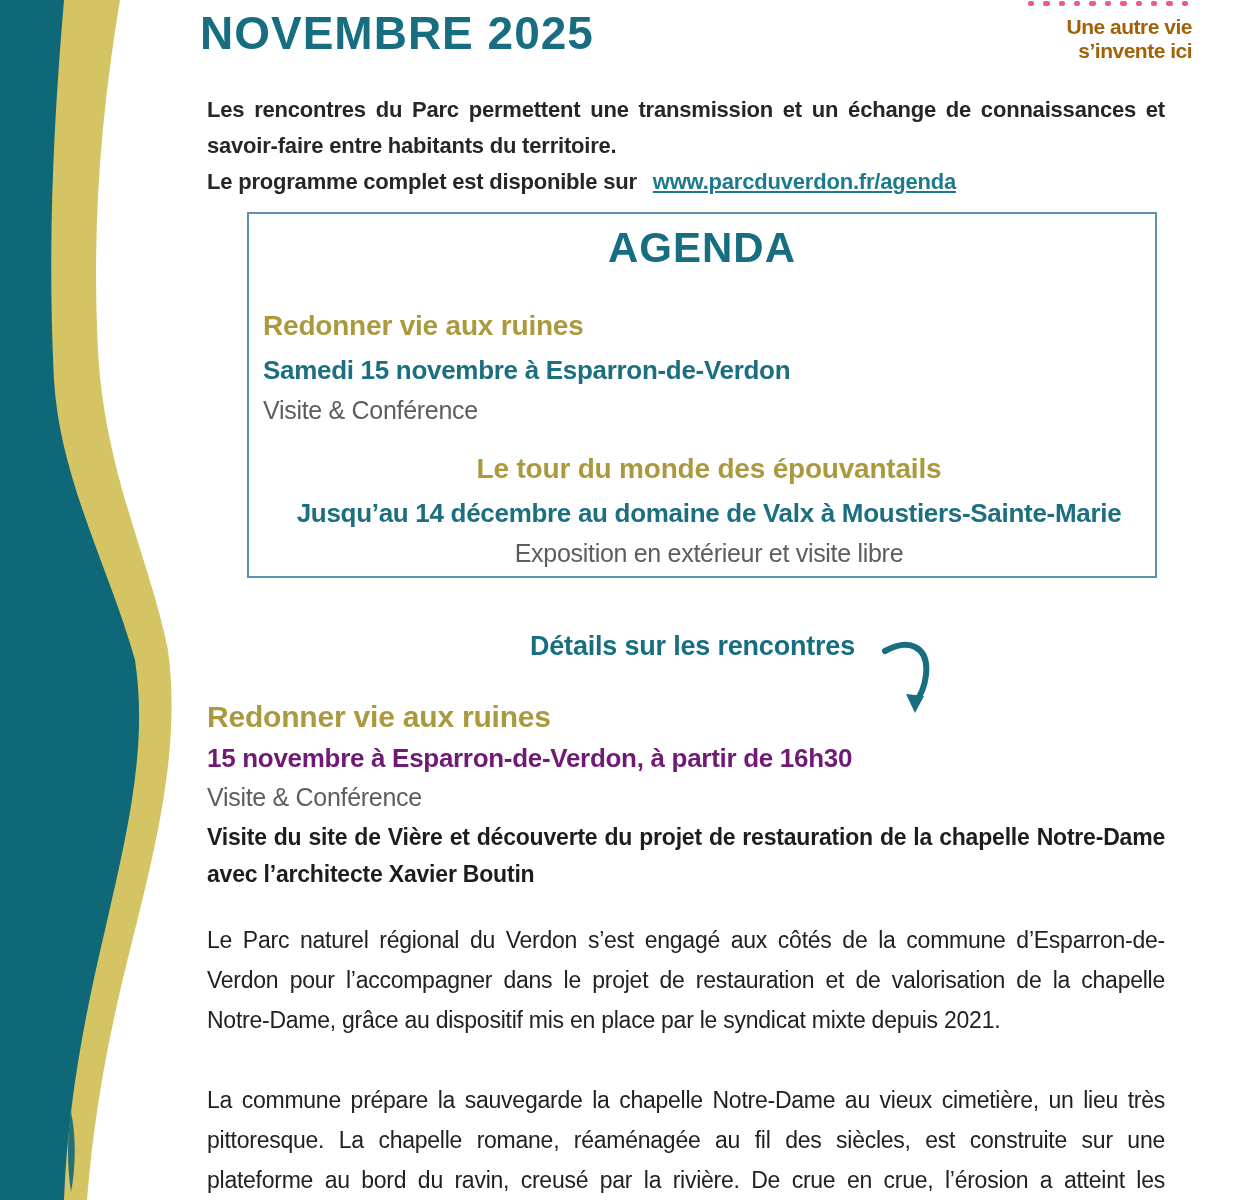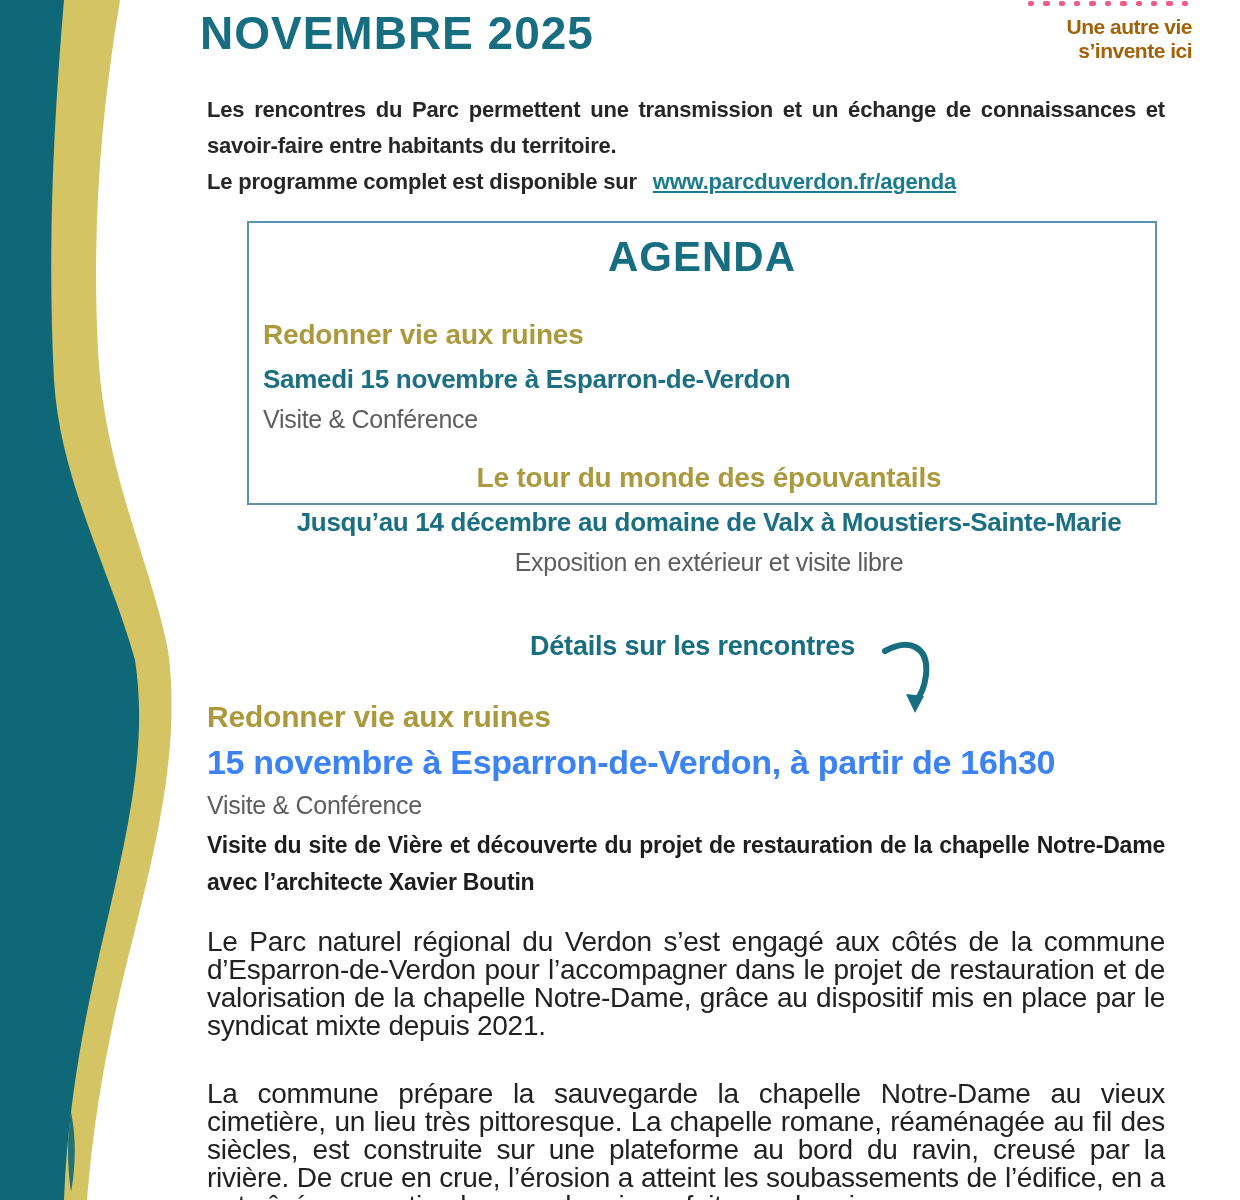--- a/index.html
+++ b/index.html
@@ -42,21 +42,21 @@
     position: absolute; top: 92px; left: 207px; width: 958px;
     font-size: 22px; font-weight: bold; line-height: 36px;
     letter-spacing: -0.2px; color: #262626;
     text-align: justify;
   }
   .intro .link {
     color: #1b7a8c; text-decoration: underline; cursor: pointer; margin-left: 10px;
   }
   
   .agenda-box {
-    position: absolute; top: 221px; left: 247px; width: 910px; height: 284px;
+    position: absolute; top: 212px; left: 247px; width: 910px; height: 366px;
     border: 2px solid #5b93ad; background: #ffffff;
   }
   .agenda-title {
     margin-top: 10px; text-align: center;
     font-size: 42px; font-weight: bold; letter-spacing: 1px;
     color: #176e80;
   }
   .agenda-item { padding-left: 14px; }
   .agenda-item.first { margin-top: 38px; }
   .agenda-item.second { margin-top: 28px; text-align: center; }
@@ -82,33 +82,33 @@
   .details-arrow { margin-top: 6px; }
   
   .event {
     position: absolute; top: 700px; left: 207px; width: 958px;
   }
   .event .ev-title {
     font-size: 30px; font-weight: bold; color: #ab9a3d; letter-spacing: -0.2px;
     margin-bottom: 9px;
   }
   .event .ev-date {
-    font-size: 34px; font-weight: bold; color: #3b82f6; letter-spacing: -0.3px;
+    font-size: 26px; font-weight: bold; color: #701a75; letter-spacing: -0.3px;
     margin-bottom: 9px;
   }
   .event .ev-type {
     font-size: 25px; color: #5d5d5d; letter-spacing: -0.3px;
     margin-bottom: 7px;
   }
   .event .ev-subtitle {
     font-size: 23px; font-weight: bold; color: #1d1d1d;
     line-height: 37px; letter-spacing: -0.2px; text-align: justify;
   }
   .event p.body {
-    font-size: 28px; line-height: 28px; letter-spacing: -0.25px;
+    font-size: 23px; line-height: 40px; letter-spacing: -0.25px;
     color: #212121; text-align: justify;
   }
   .event p.body.p1 { margin-top: 27px; }
   .event p.body.p2 { margin-top: 40px; }
 </style>
 </head>
 <body>
 
 <div class="page">
 

